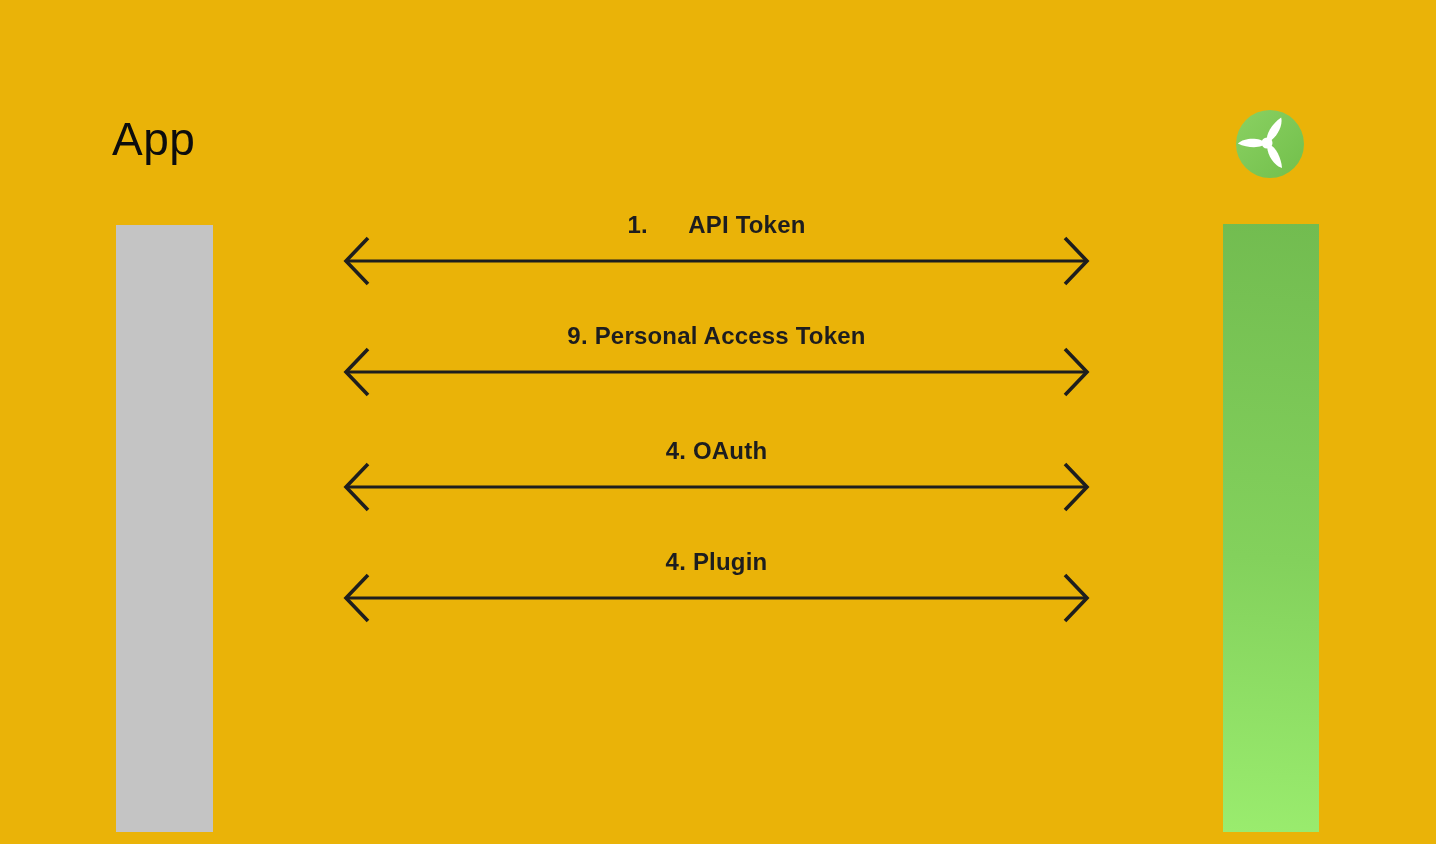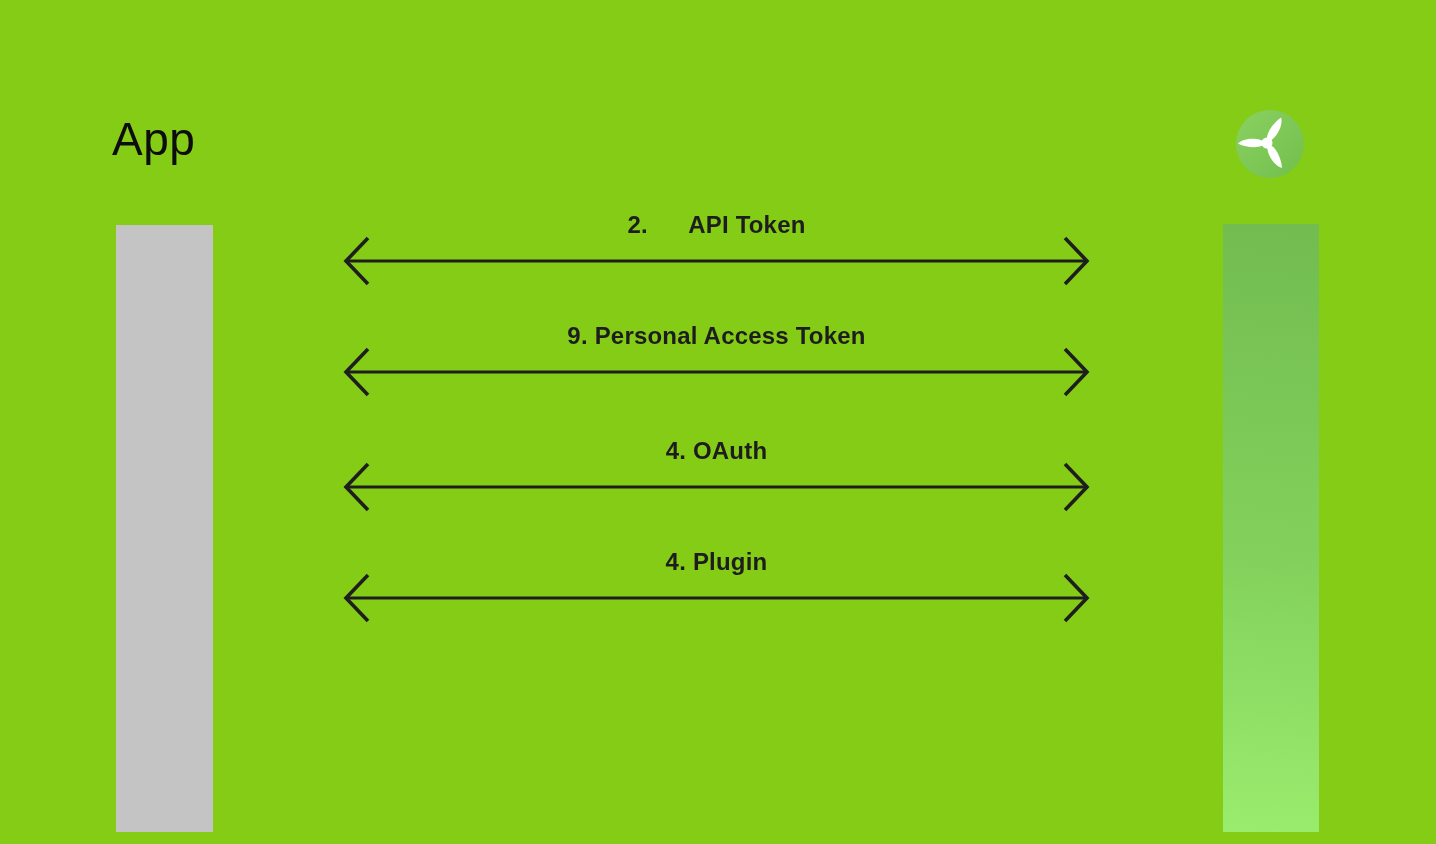--- a/index.html
+++ b/index.html
@@ -5,21 +5,21 @@
   html, body {
     margin: 0;
     padding: 0;
     background: #ffffff;
     font-family: "Liberation Sans", sans-serif;
   }
   .frame {
     position: relative;
     width: 1436px;
     height: 844px;
-    background: #84cc16;
+    background: #eab308;
     overflow: hidden;
   }
   .page-title {
     position: absolute;
     left: 112px;
     top: 114px;
     font-size: 46px;
     font-weight: 400;
     color: #0d0d0d;
     letter-spacing: 0.5px;
@@ -109,21 +109,21 @@
         <path d="M1.5 0 C 3 -5.5, 18 -7.5, 29 -3 C 23 4, 7 5, 1.5 0 Z"></path>
       </g>
       <circle cx="0" cy="0" r="5.5"></circle>
     </g>
   </svg>
 
   <div class="bar-left"></div>
   <div class="bar-right"></div>
 
   <div class="conn" style="top:211px">
-    <div class="conn-label">2.      API Token</div>
+    <div class="conn-label">1.      API Token</div>
     <svg class="conn-arrow" viewBox="0 0 747 56" xmlns="http://www.w3.org/2000/svg">
       <line x1="3" y1="28" x2="744" y2="28"></line>
       <polyline points="25,5 3,28 25,51"></polyline>
       <polyline points="722,5 744,28 722,51"></polyline>
     </svg>
   </div>
 
   <div class="conn" style="top:322px">
     <div class="conn-label">9. Personal Access Token</div>
     <svg class="conn-arrow" viewBox="0 0 747 56" xmlns="http://www.w3.org/2000/svg">

